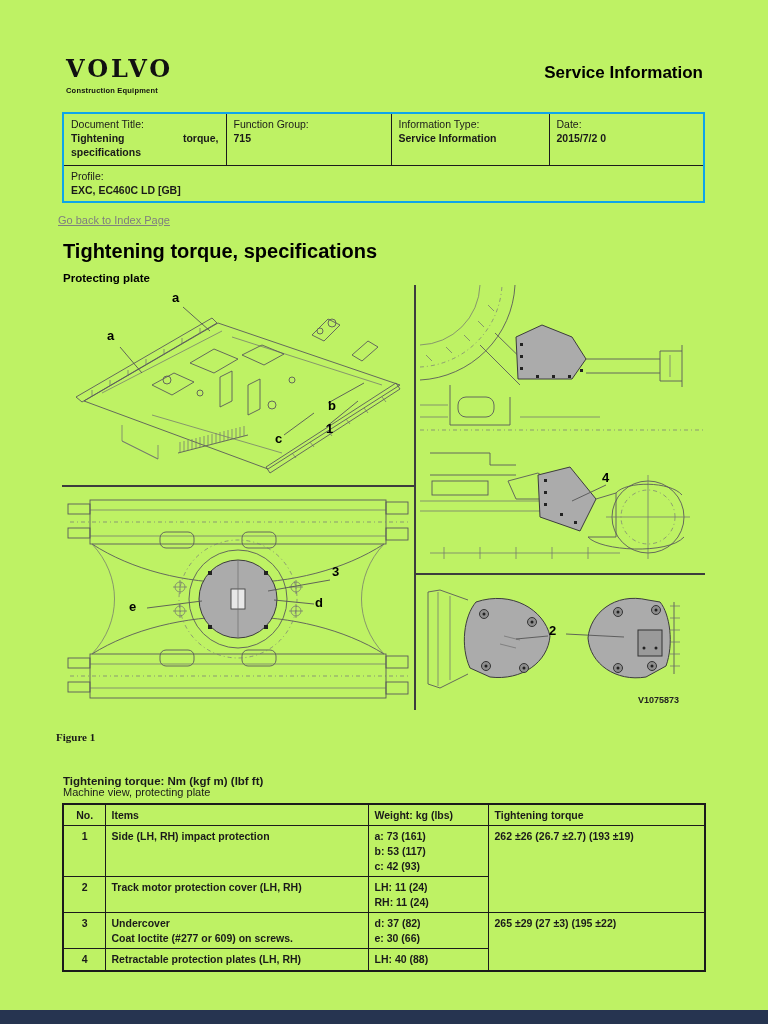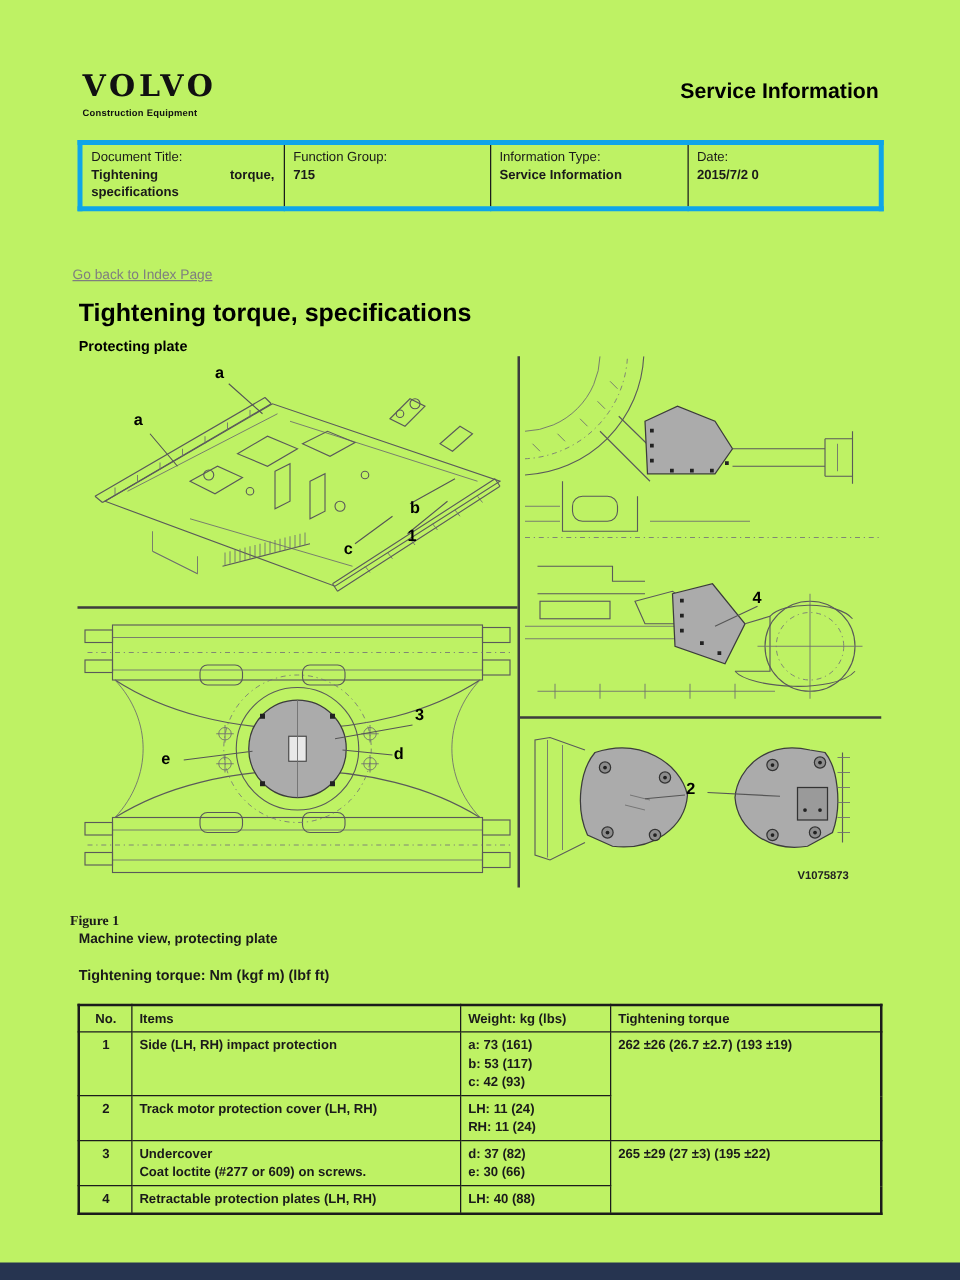--- a/index.html
+++ b/index.html
@@ -8,21 +8,21 @@
 
   
   .logo-block { position:absolute; left:66px; top:54px; }
   .logo { font-family:"DejaVu Serif", serif; font-weight:bold; font-size:24px; letter-spacing:3px; color:#111; }
   .tagline { font-size:7.5px; font-weight:bold; letter-spacing:.2px; margin-top:3px; color:#111; }
   .svc-title { position:absolute; top:63px; right:65px; font-size:17px; font-weight:bold; color:#000; }
 
   
   .info-table { position:absolute; left:62px; top:112px; width:641px; border-collapse:collapse; table-layout:fixed; }
   .info-table td { border:1px solid #1b1b1b; vertical-align:top; padding:3px 7px 4px 7px; font-size:10.5px; line-height:14px; }
-  .info-table { border:4px solid #0ea5e9;padding-left:18px; }
+  .info-table { border:2px solid #0ea5e9;padding-left:18px; }
   .info-label { font-weight:normal; }
   .info-value { font-weight:bold; }
   .just { text-align:justify; }
   .info-row1 td { height:52px; }
   .info-row2 td { height:33px; }
 
   
   .back-link { position:absolute; left:58px; top:214px; font-size:11px; color:#7f7f7f; text-decoration:underline; cursor:pointer; }
   .h1 { position:absolute; left:63px; top:240px; font-size:20px; font-weight:bold; color:#000; }
   .h2 { position:absolute; left:63px; top:272px; font-size:11.5px; font-weight:bold; color:#000;text-align:center; }
@@ -30,21 +30,21 @@
   
   .figure { position:absolute; left:62px; top:285px; width:643px; height:428px; }
   .figure svg { position:absolute; }
   .vdiv { position:absolute; left:352px; top:0; width:2px; height:425px; background:#3d3d3d; }
   .hdiv-left { position:absolute; left:0; top:200px; width:352px; height:2px; background:#3d3d3d; }
   .hdiv-right { position:absolute; left:354px; top:288px; width:289px; height:2px; background:#3d3d3d; }
   .fig-label { position:absolute; font-size:13px; font-weight:bold; color:#000; line-height:13px; }
   .fig-code { position:absolute; left:576px; top:399px; font-size:9px; font-weight:bold; color:#222;margin-top:11px; }
 
   .cap1 { position:absolute; left:56px; top:731px; font-size:11px; font-weight:bold;font-family:Liberation Serif, serif; }
-  .cap2 { position:absolute; left:63px; top:745px; font-size:11px; font-weight:bold; }
+  .cap2 { position:absolute; left:63px; top:786px; font-size:11px; font-weight:normal; }
   .torque-head { position:absolute; left:63px; top:775px; font-size:11.5px; font-weight:bold; }
 
   
   .spec-table { position:absolute; left:62px; top:803px; width:642px; border-collapse:collapse; table-layout:fixed; border:2px solid #1b1b1b; }
   .spec-table th, .spec-table td { border:1px solid #1b1b1b; font-size:10.5px; font-weight:bold; vertical-align:top; padding:3px 5px 2px 6px; line-height:15px; text-align:left; }
   .spec-table th { height:20px; padding-top:3px; }
   .col-no { width:42px; }
   .col-items { width:263px; }
   .col-weight { width:120px; }
   .col-torque { width:217px; }
@@ -90,20 +90,26 @@
         <div class="info-label">Function Group:</div>
         <div class="info-value">715</div>
       </td>
       <td>
         <div class="info-label">Information Type:</div>
         <div class="info-value">Service Information</div>
       </td>
       <td>
         <div class="info-label">Date:</div>
         <div class="info-value">2015/7/2 0</div>
+      </td>
+    </tr>
+    <tr class="info-row2">
+      <td colspan="4">
+        <div class="info-label">Profile:</div>
+        <div class="info-value">EXC, EC460C LD [GB]</div>
       </td>
     </tr>
   </tbody>
     </table>
 
   <a class="back-link">Go back to Index Page</a>
 
   <div class="h1">Tightening torque, specifications</div>
   <div class="h2">Protecting plate</div>
 

